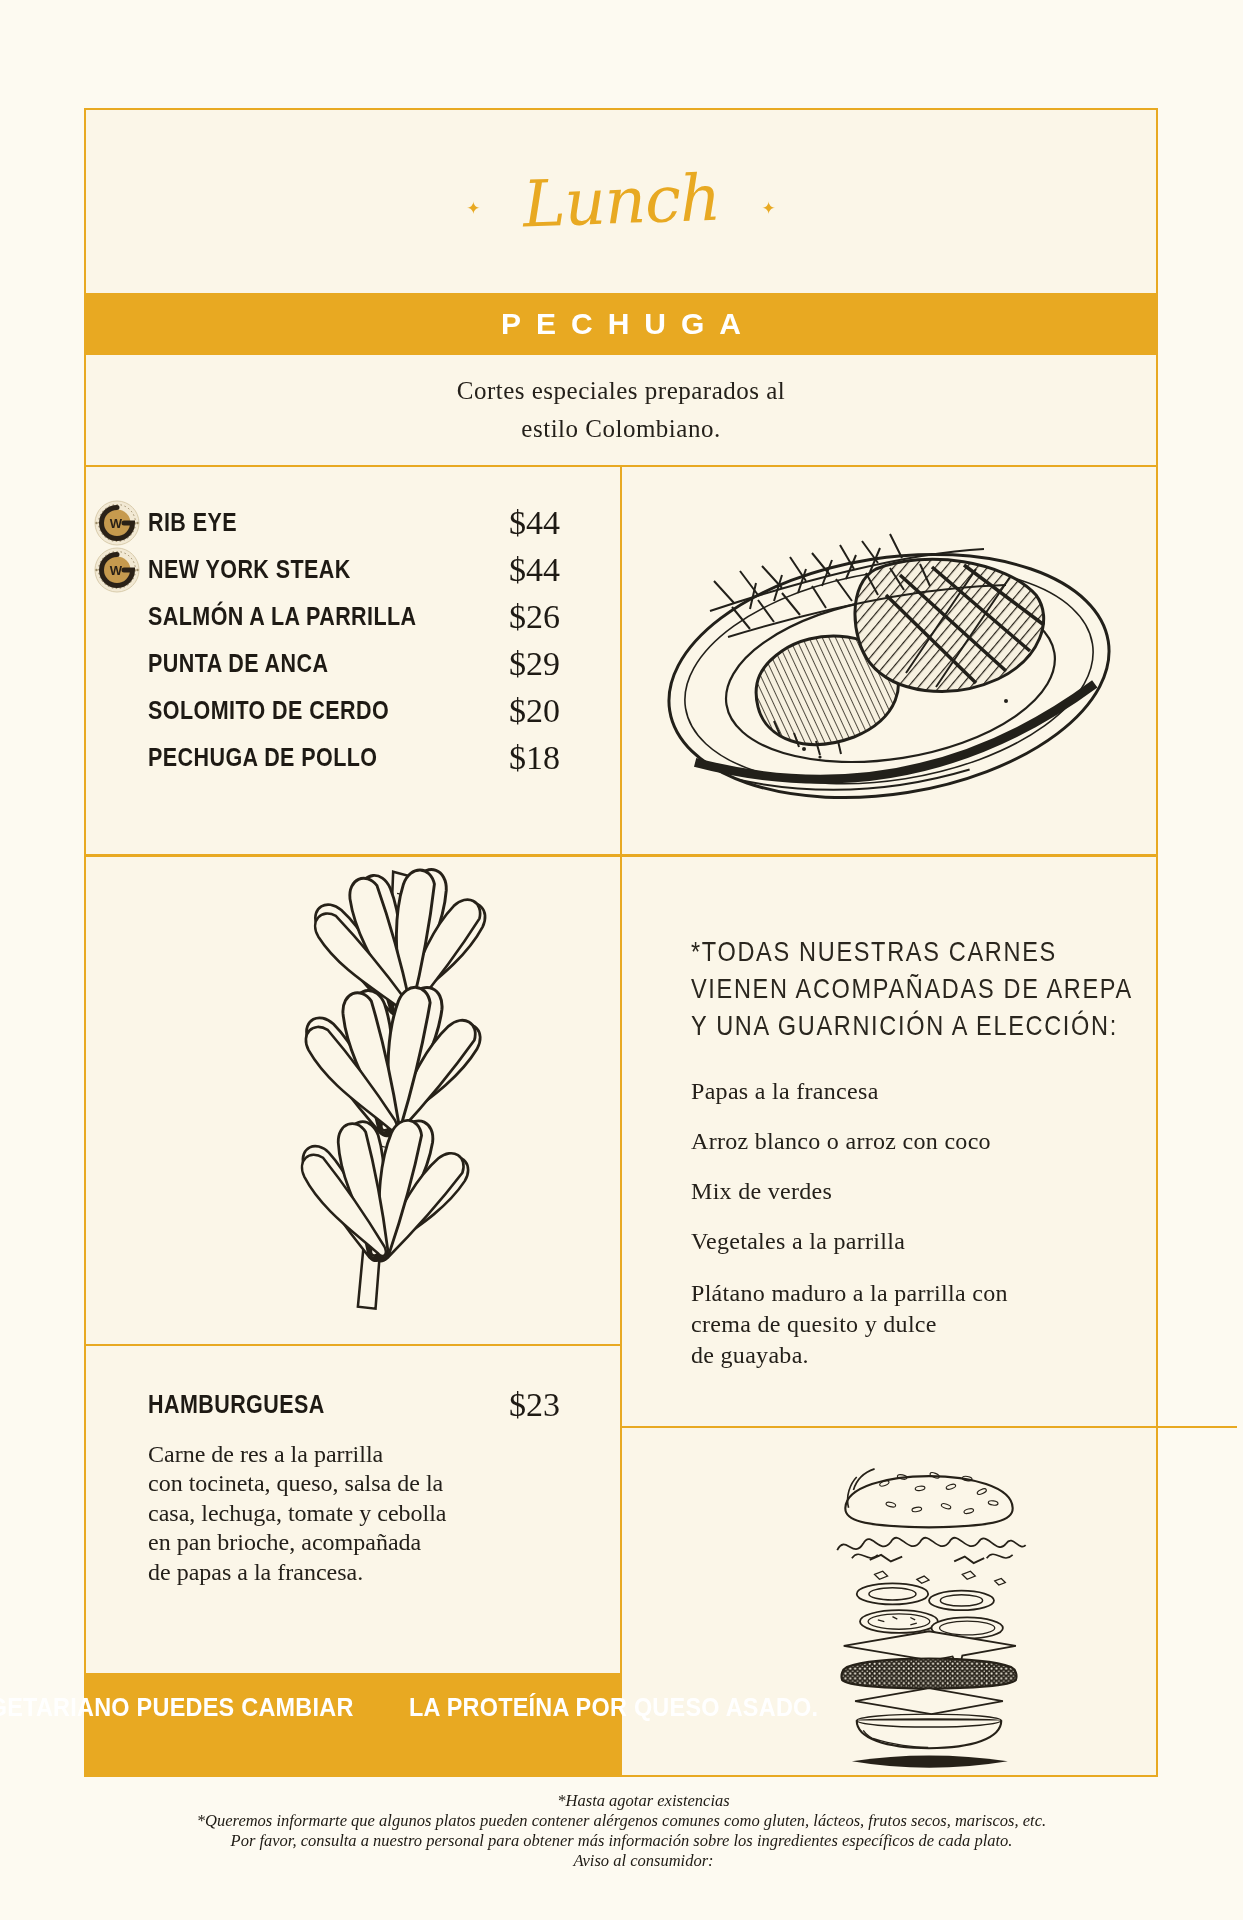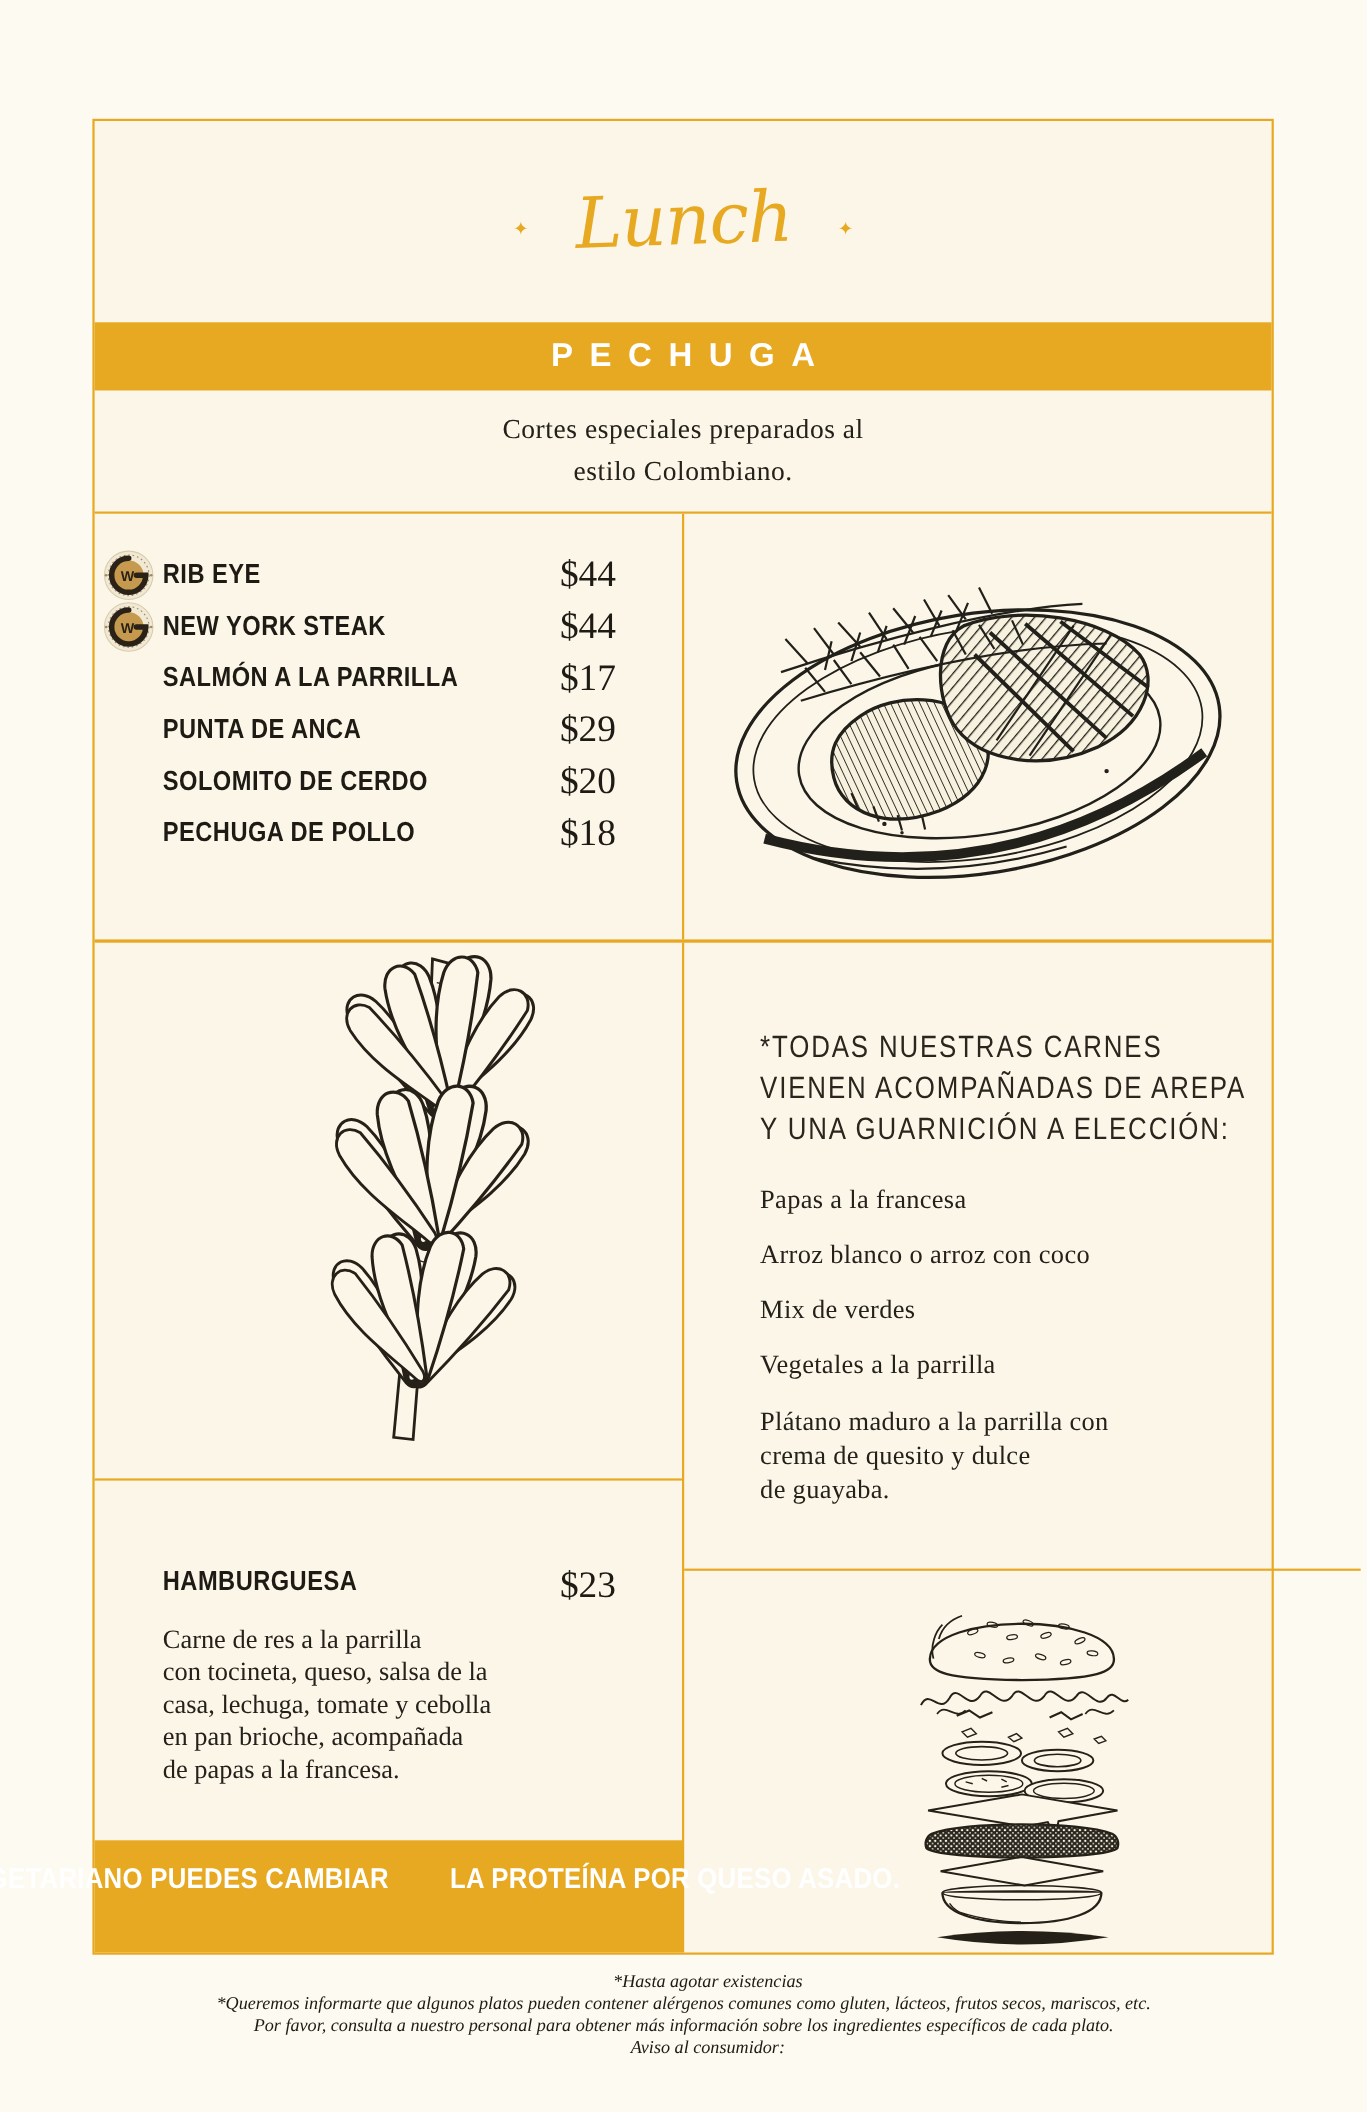--- a/index.html
+++ b/index.html
@@ -52,21 +52,21 @@
     display:inline-block;white-space:nowrap;color:#1E1A14;
   }
   .spacer{flex:1;}
   .price{font-family:"Liberation Serif", serif;font-size:34px;color:#1E1A14;}
   .steak-cell{flex:1;display:flex;align-items:center;justify-content:center;}
   
   .split-bottom{flex:1;display:flex;border-top:3px solid var(--gold);}
   .col-left{width:536px;border-right:2px solid var(--gold);display:flex;flex-direction:column;}
   .banana-cell{height:487px;display:flex;align-items:center;justify-content:center;}
   .burger-text{flex:1;border-top:2px solid var(--gold);padding:40px 60px 0 62px;}
-  .burger-name-row{display:flex;align-items:flex-start;margin-top:37px;}
+  .burger-name-row{display:flex;align-items:center;}
   .burger-desc{margin-top:16px;font-size:24px;line-height:29.5px;}
   .veg-note{height:102px;background:var(--gold);padding:16px 20px 0 34px;display:flex;flex-direction:row;justify-content:center;}
   .veg-note div{
     color:#fff;font-family:"Liberation Sans", sans-serif;font-weight:700;
     font-size:26px;line-height:37px;letter-spacing:0.3px;
     transform:scaleX(0.9);transform-origin:left center;white-space:nowrap;
   }
   .col-right{flex:1;display:flex;flex-direction:column;}
   .sides-cell{height:569px;padding:76px 20px 0 69px;}
   .sides-heading div{
@@ -138,21 +138,21 @@
         </span>
         <span class="item-name">NEW YORK STEAK</span>
         <span class="spacer"></span>
         <span class="price">$44</span>
       </div>
 
       <div class="menu-row">
         <span class="badge-slot"></span>
         <span class="item-name">SALMÓN A LA PARRILLA</span>
         <span class="spacer"></span>
-        <span class="price">$17</span>
+        <span class="price">$26</span>
       </div>
 
       <div class="menu-row">
         <span class="badge-slot"></span>
         <span class="item-name">PUNTA DE ANCA</span>
         <span class="spacer"></span>
         <span class="price">$29</span>
       </div>
 
       <div class="menu-row">

